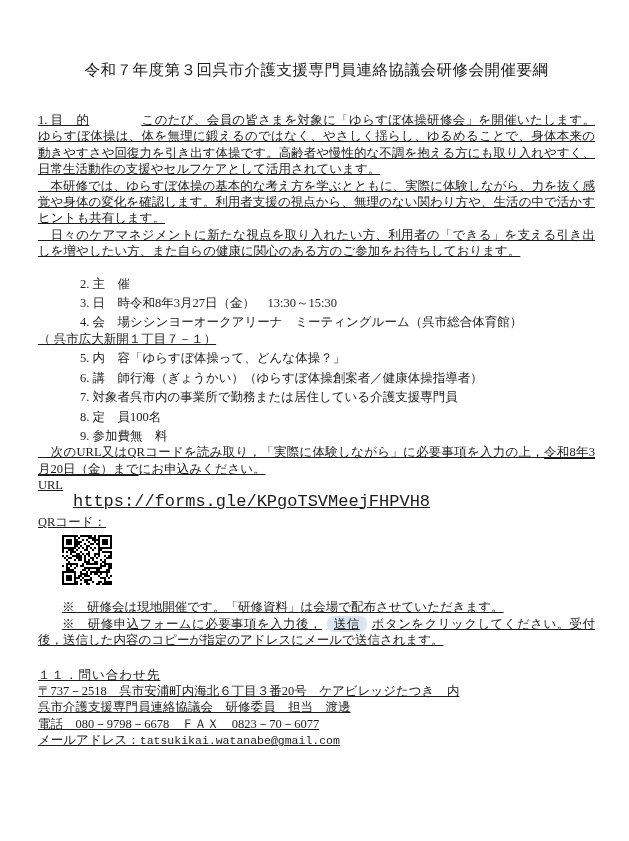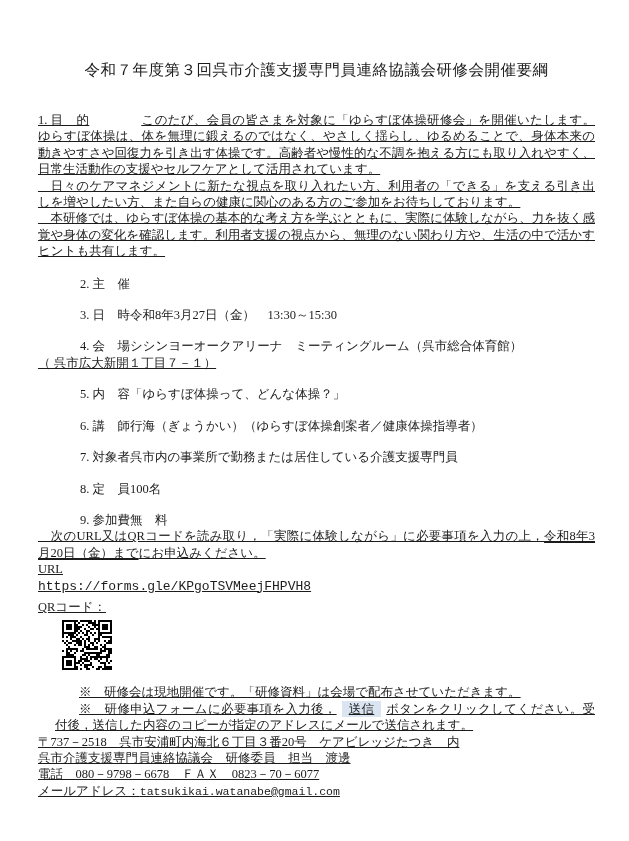--- a/index.html
+++ b/index.html
@@ -26,60 +26,61 @@
     font-size: 15.5px;
     font-weight: normal;
     text-align: center;
     margin: 0 0 32px 0;
     letter-spacing: 0.5px;
     line-height: 20px;
   }
   p { margin: 0; text-align: justify; text-decoration: underline; }
   .purpose-first .label { white-space: pre; }
   .tabgap { display: inline-block; width: 52px; }
-  .item-row { display: flex; margin-top: 15px; }
+  .item-row { display: flex; margin-top: 3px; }
   .item-row .item-label { flex: 0 0 92px; white-space: pre; text-align: right; }
   .item-row .item-value { flex: 1 1 auto; }
   .item-subline { margin: 0; }
   .gap-top { margin-top: 16px; }
   .apply-heading { margin-top: 11.5px; }
   .underline { text-decoration: underline; text-underline-offset: 2px; }
   .link {
     font-family: "Liberation Mono", "DejaVu Sans Mono", monospace;
-    font-size: 13px;
+    font-size: 17px;
     color: #1c1c1c;
     text-decoration: underline;
     cursor: pointer;
+    margin-left: 35px;
   }
   .mono {
     font-family: "Liberation Mono", "DejaVu Sans Mono", monospace;
     font-size: 11.5px;
   }
   .qr-label { margin-top: 4px; }
   .qr-box { margin: 5px 0 0 24px; }
   .qr-box svg { display: block; }
-  .note { text-indent: 24px; margin-top: 0; margin-left: 17px; }
+  .note { text-indent: 24px; margin-top: 0; }
   .notes-block { margin-top: 14px; }
   .hl {
     padding: 1px 7px;
     margin: 0 5px;
   }
   .contact-heading { margin-top: 18px; letter-spacing: 1px; }
   .contact-line { margin: 0; }
 </style>
 </head>
 <body>
 
 <div class="page">
 
   <h1 class="doc-title">令和７年度第３回呉市介護支援専門員連絡協議会研修会開催要綱</h1>
 
   <p class="purpose-first"><span class="label">1. 目　的</span><span class="tabgap"></span><span>このたび、会員の皆さまを対象に「ゆらすぼ体操研修会」を開催いたします。ゆらすぼ体操は、体を無理に鍛えるのではなく、やさしく揺らし、ゆるめることで、身体本来の動きやすさや回復力を引き出す体操です。高齢者や慢性的な不調を抱える方にも取り入れやすく、日常生活動作の支援やセルフケアとして活用されています。</span></p>
+  <p>　本研修では、ゆらすぼ体操の基本的な考え方を学ぶとともに、実際に体験しながら、力を抜く感覚や身体の変化を確認します。利用者支援の視点から、無理のない関わり方や、生活の中で活かすヒントも共有します。</p>
   <p>　日々のケアマネジメントに新たな視点を取り入れたい方、利用者の「できる」を支える引き出しを増やしたい方、また自らの健康に関心のある方のご参加をお待ちしております。</p>
-  <p>　本研修では、ゆらすぼ体操の基本的な考え方を学ぶとともに、実際に体験しながら、力を抜く感覚や身体の変化を確認します。利用者支援の視点から、無理のない関わり方や、生活の中で活かすヒントも共有します。</p>
 
   <div class="item-row gap-top">
     <span class="item-label">2. 主　催</span>
   </div>
 
   <div class="item-row">
     <span class="item-label">3. 日　時</span>
     <span class="item-value">令和8年3月27日（金）　13:30～15:30</span>
   </div>
 
@@ -452,21 +453,22 @@
         <rect x="40" y="48" width="2" height="2"></rect>
         <rect x="42" y="48" width="2" height="2"></rect>
         <rect x="44" y="48" width="2" height="2"></rect>
         <rect x="46" y="48" width="2" height="2"></rect>
         <rect x="48" y="48" width="2" height="2"></rect>
       </svg>
   </div>
 
   <div class="notes-block">
     <p class="note">※　研修会は現地開催です。「研修資料」は会場で配布させていただきます。</p>
-    <p class="note"><span>※　研修申込フォームに必要事項を入力後，</span><span class="hl" style="background: rgb(219, 229, 241);">送信</span><span>ボタンをクリックしてください。受付後，送信した内容のコピーが指定のアドレスにメールで送信されます。</span></p>
-  </div>
-
+    <p class="note"><span>※　研修申込フォームに必要事項を入力後，</span><span class="hl" style="background: rgb(219, 229, 241); border-radius: 7px;">送信</span><span>ボタンをクリックしてください。受付後，送信した内容のコピーが指定のアドレスにメールで送信されます。</span></p>
+  </div>
+
+  <p class="contact-heading">１１．問い合わせ先</p>
   <p class="contact-line">〒737－2518　呉市安浦町内海北６丁目３番20号　ケアビレッジたつき　内</p>
   <p class="contact-line">呉市介護支援専門員連絡協議会　研修委員　担当　渡邊</p>
   <p class="contact-line">電話　080－9798－6678　ＦＡＸ　0823－70－6077</p>
   <p class="contact-line"><span>メールアドレス：</span><span class="mono">tatsukikai.watanabe@gmail.com</span></p>
 
 </div>
 
 </body></html>

